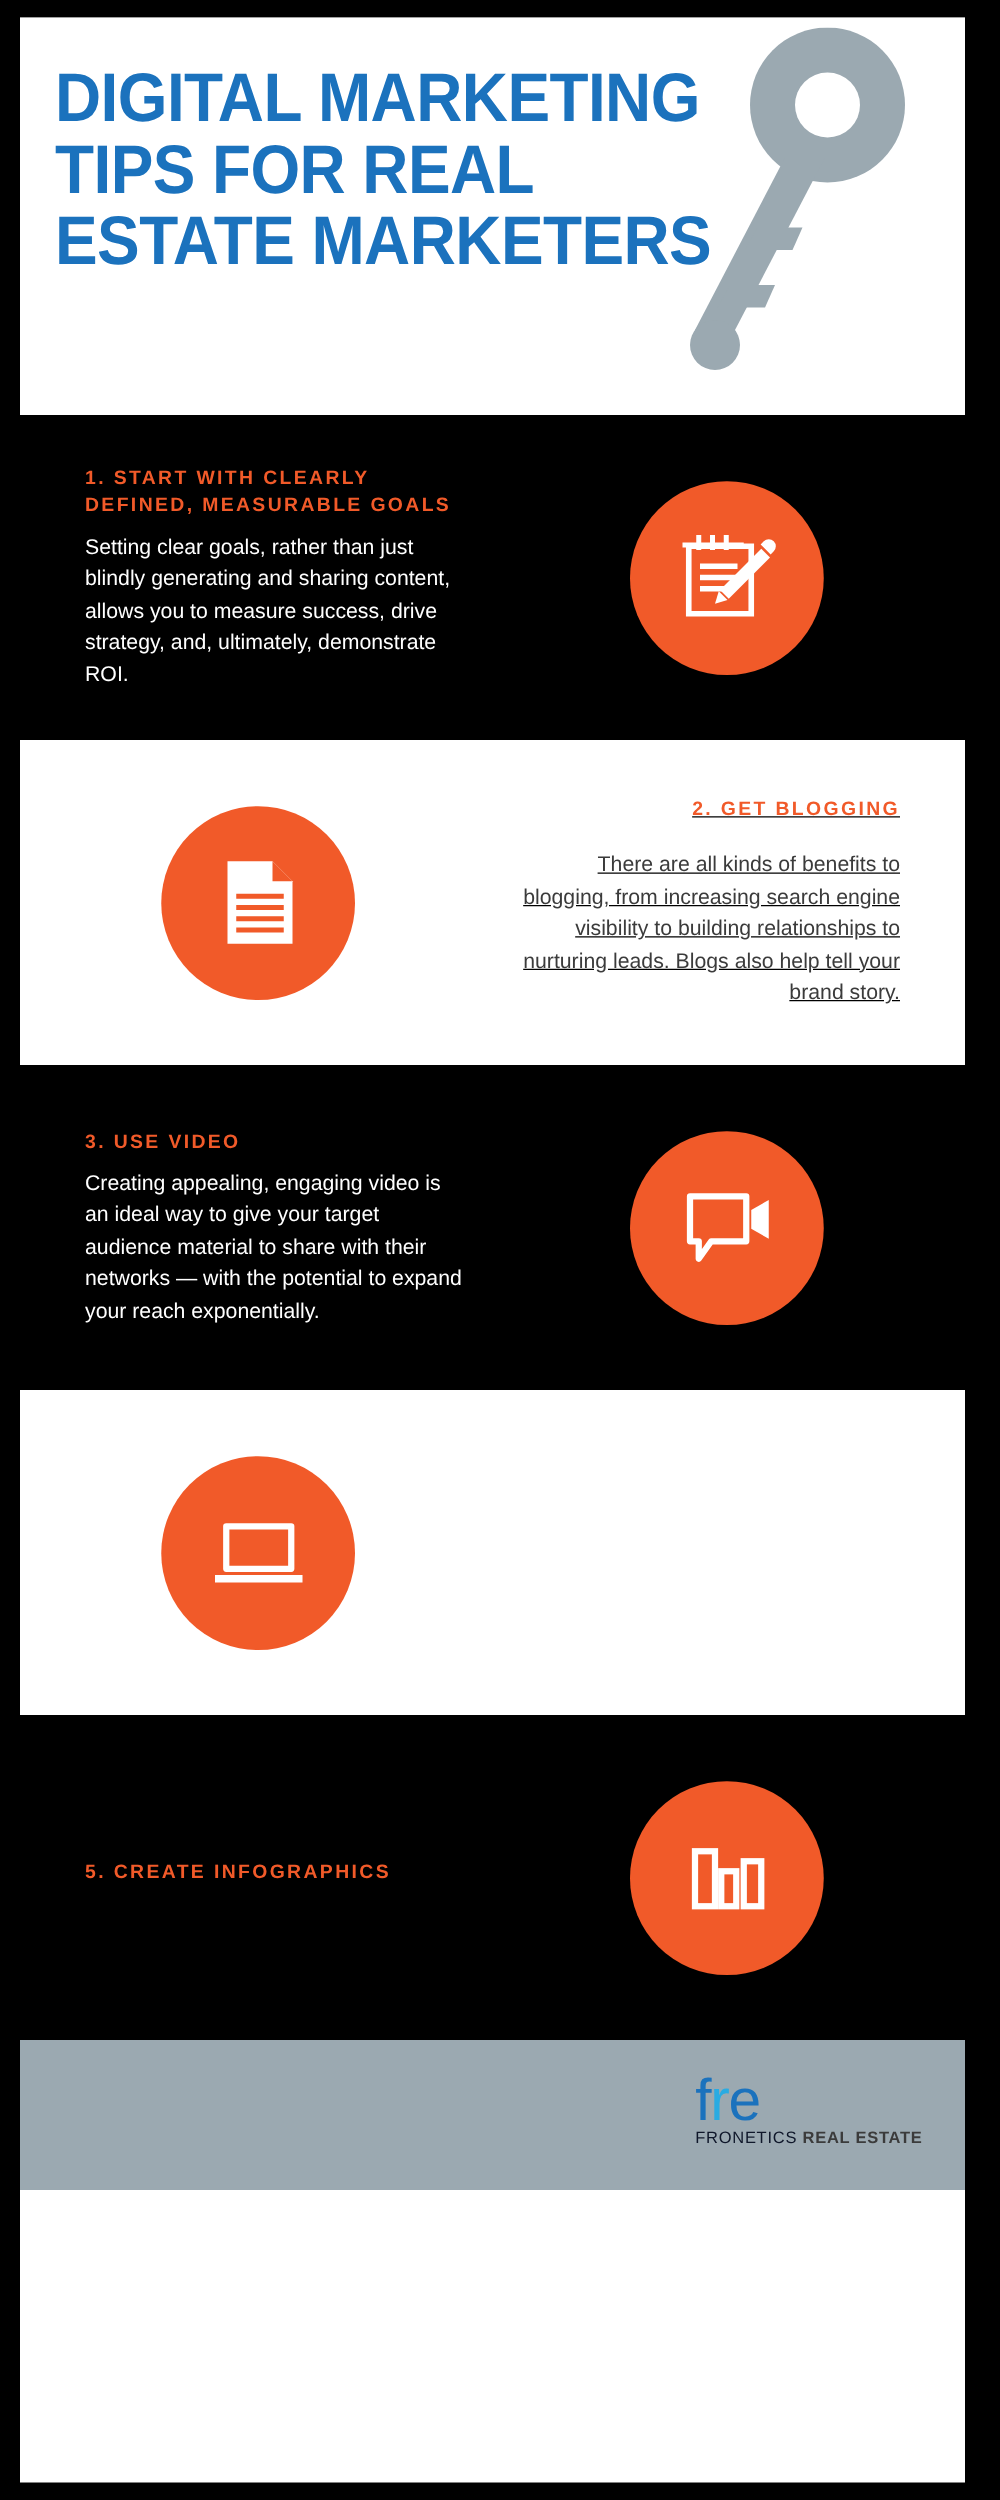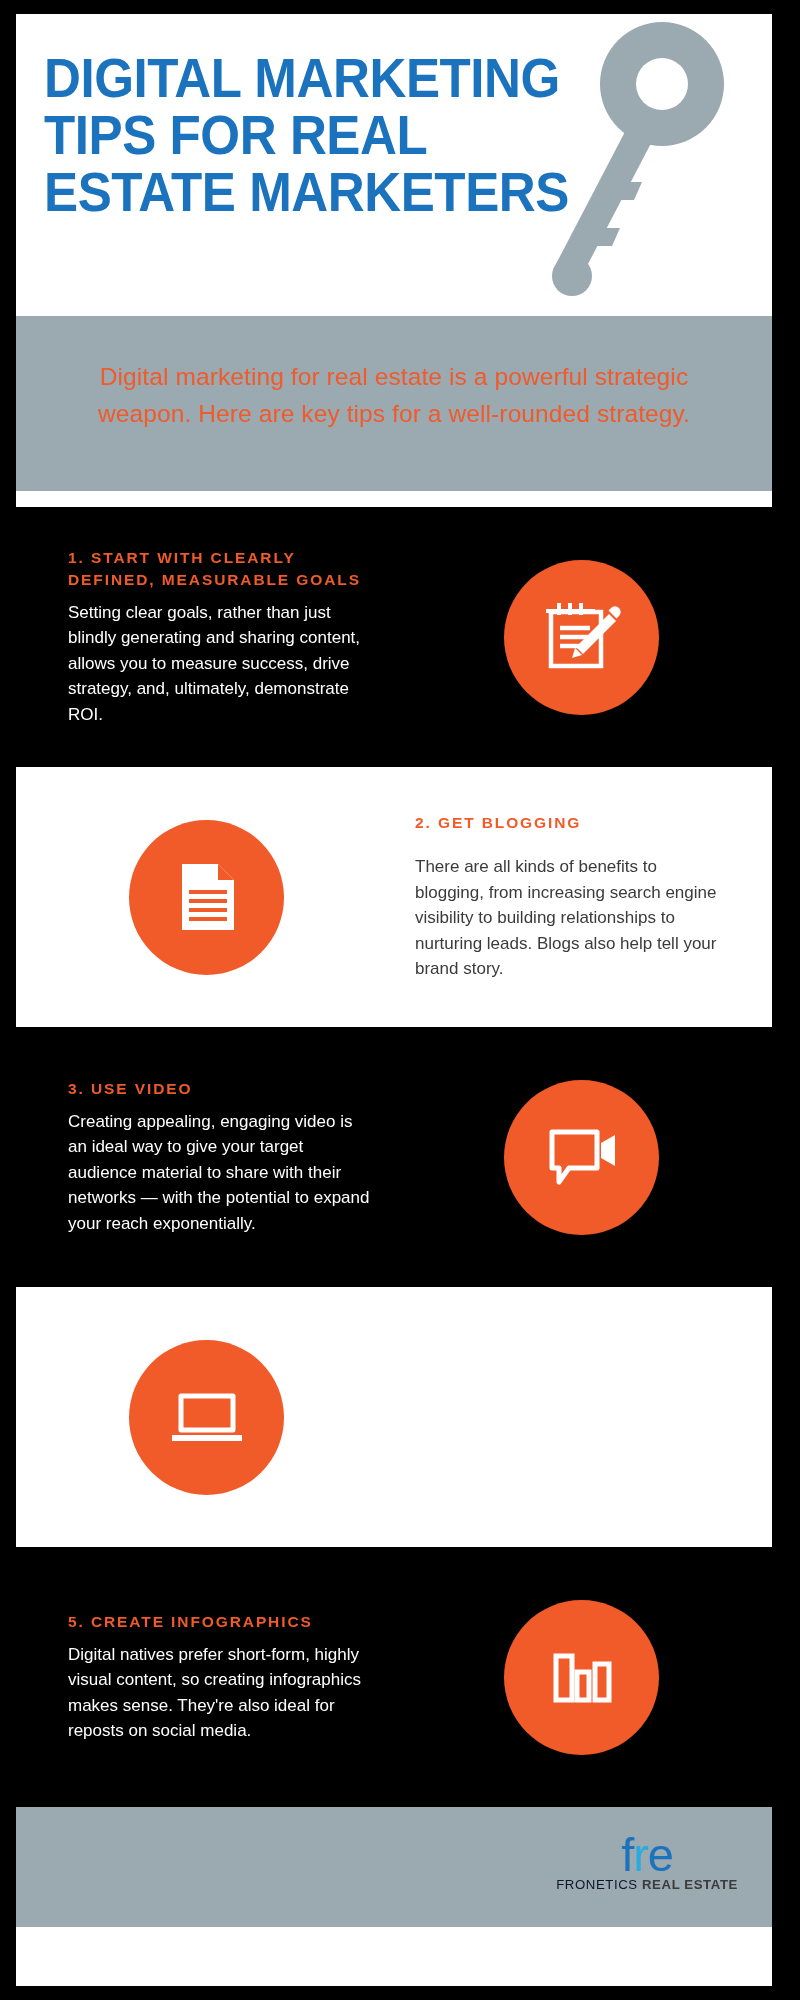--- a/index.html
+++ b/index.html
@@ -81,22 +81,23 @@
   .tip.blue{background:#000000;}
   .tip.white{background:#ffffff;}
 
   .tip-text{
     box-sizing:border-box;
     width:375px;
     padding:0 18px 0 52px;
   }
   .tip.white .tip-text{
     order:2;
-    text-align:left;
+    text-align:right;
     padding:0 52px 0 18px;
+    text-decoration:underline;
   }
   .tip-icon-col{
     flex:1;
     display:flex;
     align-items:center;
     justify-content:center;
   }
   .tip.white .tip-icon-col{order:1;}
 
   .tip-heading{
@@ -127,21 +128,21 @@
 
   
   .footer{
     background:#9BA9B1;
     height:120px;
     position:relative;
   }
   .logo{
     position:absolute;
     right:34px;top:26px;
-    text-align:center;
+    text-align:left;
     margin-left:48px;
   }
   .logo-mark{
     font-size:47px;
     line-height:0.92;
     font-weight:400;
     letter-spacing:-1px;
   }
   .logo-f{color:#1B72BD;}
   .logo-r{color:#29ABE2;}
@@ -173,23 +174,20 @@
             <path d="M74 206 L110 206 L102 224 L64 224 Z"></path>
             <circle cx="62" cy="254" r="20"></circle>
           </g>
         </svg>
       </div>
       <div class="title">DIGITAL  MARKETING
 TIPS FOR REAL
 ESTATE MARKETERS</div>
     </div>
 
-    <div class="subtitle-bar">
-      <div class="subtitle">Digital marketing for real estate is a powerful strategic weapon. Here are key tips for a well-rounded strategy.</div>
-    </div>
 
     <div class="gap"></div>
 
     <div class="tip blue">
       <div class="tip-text">
         <p class="tip-heading">1. START WITH CLEARLY DEFINED, MEASURABLE GOALS</p>
         <p class="tip-body">Setting clear goals, rather than just blindly generating and sharing content, allows you to measure success, drive strategy, and, ultimately, demonstrate ROI.</p>
       </div>
       <div class="tip-icon-col">
         <div class="circle">
@@ -271,21 +269,20 @@
               <path d="M8 61 H78 V67 H8 Z"></path>
             </g>
           </svg>
         </div>
       </div>
     </div>
 
     <div class="tip blue">
       <div class="tip-text">
         <p class="tip-heading">5. CREATE INFOGRAPHICS</p>
-        <p class="tip-body">Digital natives prefer short-form, highly visual content, so creating infographics makes sense. They're also ideal for reposts on social media.</p>
       </div>
       <div class="tip-icon-col">
         <div class="circle">
           <svg width="86" height="86" viewBox="0 0 86 86" aria-hidden="true">
             <g fill="none" stroke="#ffffff" stroke-width="5">
               <rect x="17" y="22" width="16" height="44"></rect>
               <rect x="38" y="38" width="12" height="28"></rect>
               <rect x="56" y="30" width="14" height="36"></rect>
             </g>
           </svg>

